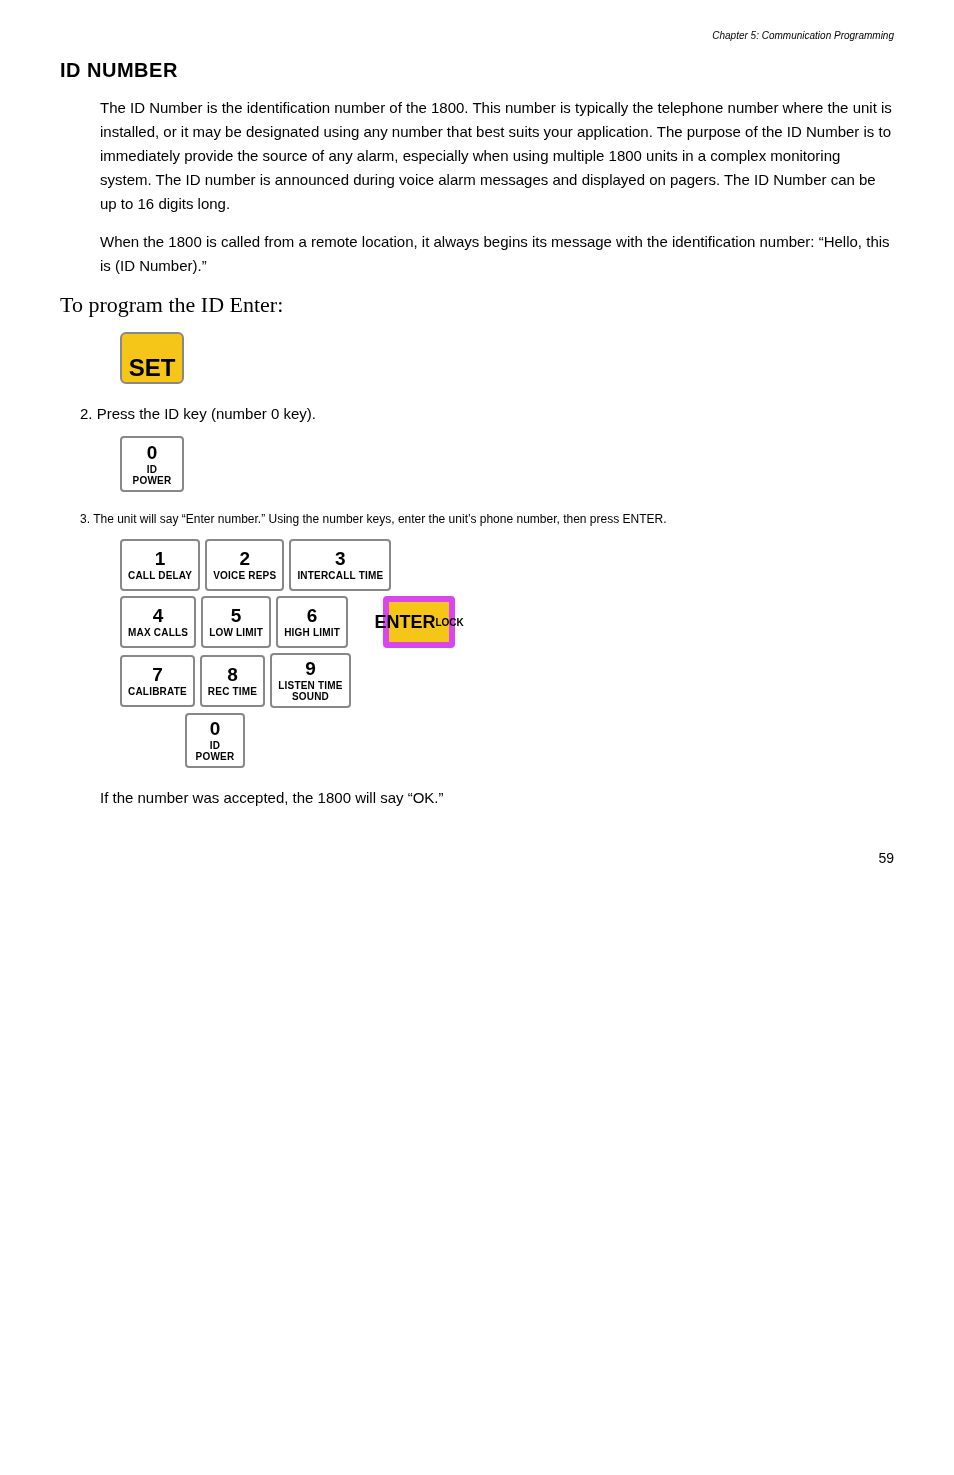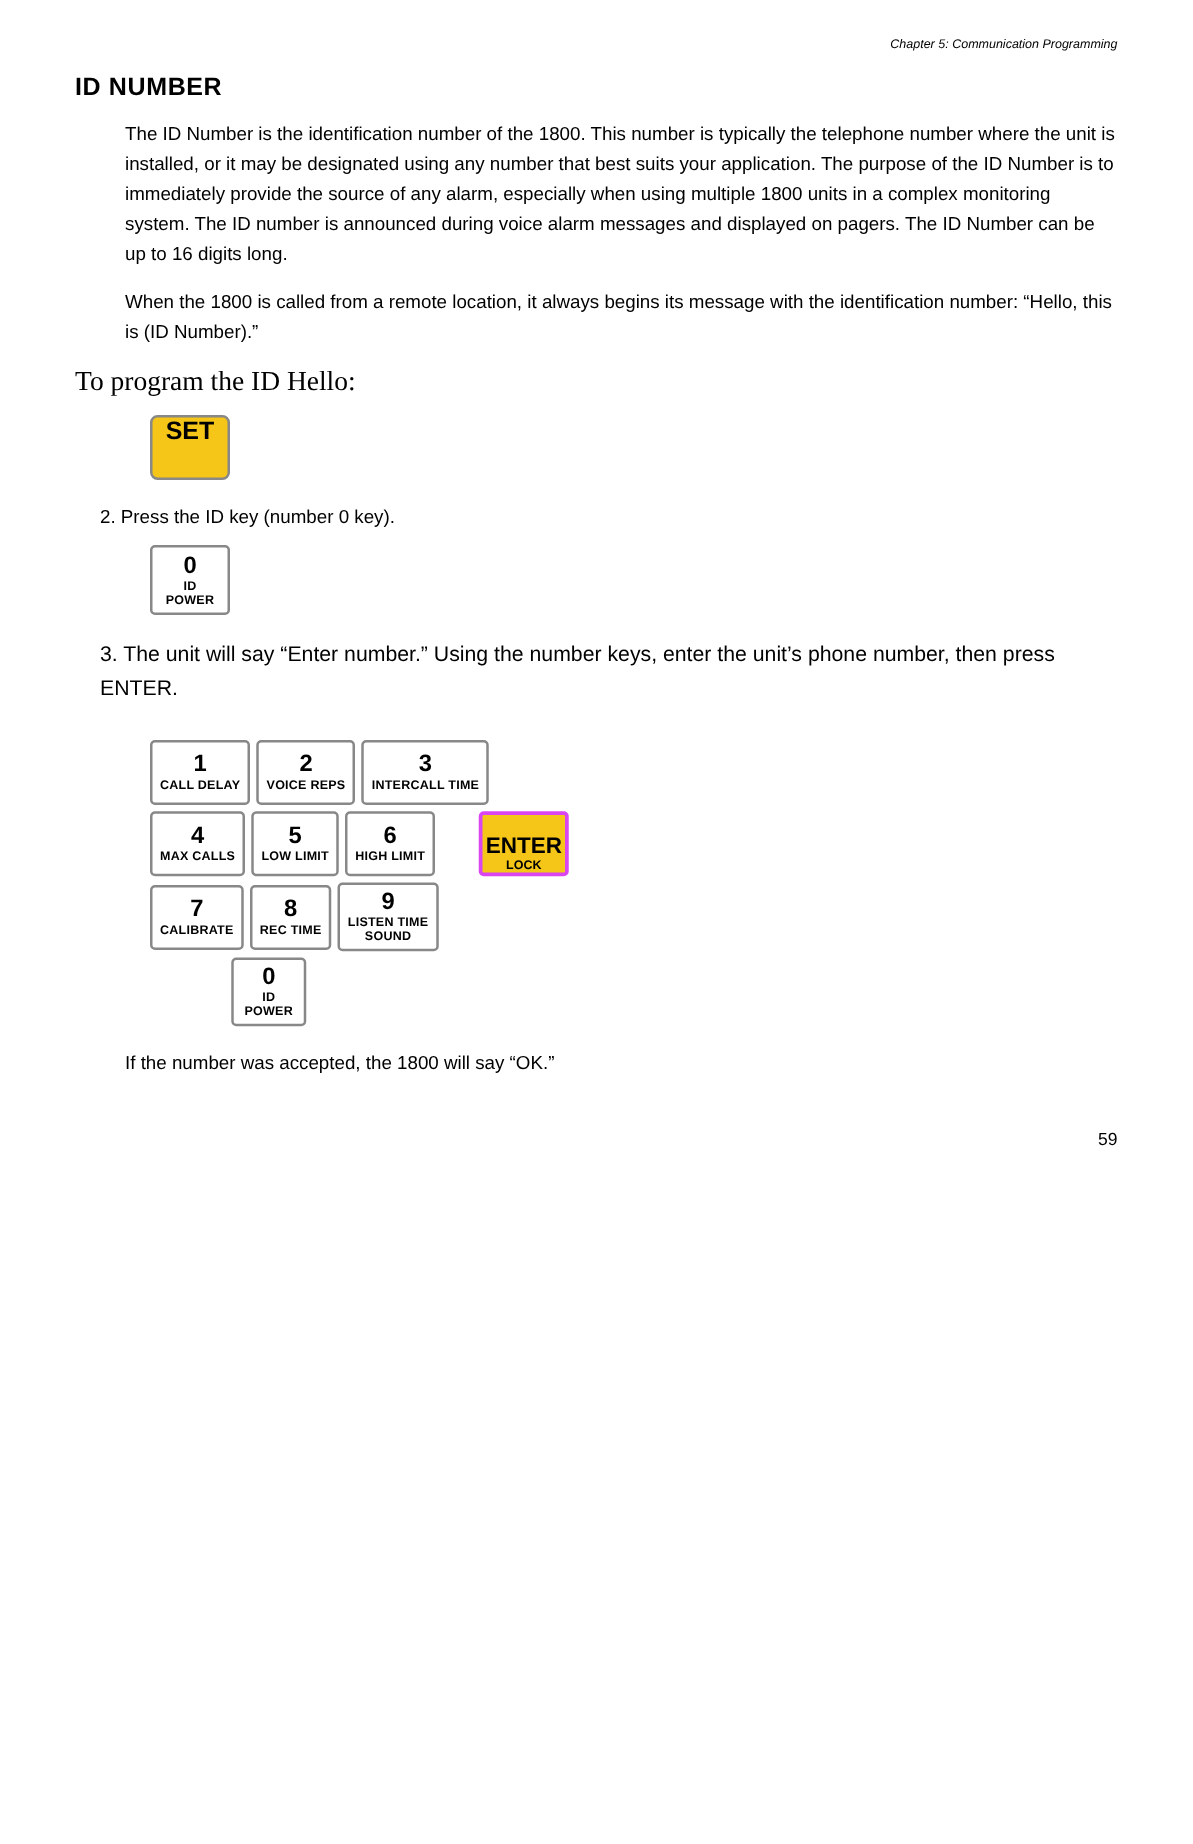--- a/index.html
+++ b/index.html
@@ -47,24 +47,24 @@
     .step-block {
       margin-bottom: 18px;
     }
     .set-key {
       width: 64px;
       height: 52px;
       background: #f5c518;
       border: 2px solid #888;
       border-radius: 6px;
       display: flex;
-      align-items: flex-start;
+      align-items: flex-end;
       justify-content: center;
       font-weight: 900;
-      font-size: 20px;
+      font-size: 24px;
       color: #000;
       margin-left: 60px;
       margin-top: 8px;
       margin-bottom: 18px;
     }
     .num-key {
       display: inline-flex;
       flex-direction: column;
       align-items: center;
       justify-content: center;
@@ -100,24 +100,24 @@
       flex-direction: column;
       gap: 5px;
     }
     .keypad-row {
       display: flex;
       gap: 5px;
       align-items: center;
     }
     .enter-key {
       display: flex;
-      flex-direction: column;
+      flex-direction: row;
       align-items: center;
-      justify-content: flex-end;
-      border: 3px solid #d946ef;
+      justify-content: center;
+      border: 6px solid #d946ef;
       border-radius: 4px;
       background: #f5c518;
       width: 72px;
       height: 52px;
       margin-left: 30px;
     }
     .enter-key .enter-big {
       font-size: 18px;
       font-weight: 900;
       color: #000;
@@ -128,23 +128,23 @@
       color: #000;
     }
     .page-number {
       text-align: right;
       margin-top: 40px;
       font-size: 14px;
       color: #000;
     }
     .step3-text {
       margin-left: 20px;
-      margin-bottom: 28px;
+      margin-bottom: 10px;
       line-height: 1.6;
-      font-size: 17px;
+      font-size: 12px;
     }
   </style>
 </head>
 <body>
 
 <div class="header-line">
   <span>Chapter 5: Communication Programming</span>
 </div>
 
 <div class="section-title">
@@ -153,21 +153,21 @@
 
 <div class="body-text">
   <span>The ID Number is the identification number of the 1800. This number is typically the telephone number where the unit is installed, or it may be designated using any number that best suits your application. The purpose of the ID Number is to immediately provide the source of any alarm, especially when using multiple 1800 units in a complex monitoring system. The ID number is announced during voice alarm messages and displayed on pagers. The ID Number can be up to 16 digits long.</span>
 </div>
 
 <div class="body-text">
   <span>When the 1800 is called from a remote location, it always begins its message with the identification number: “Hello, this is (ID Number).”</span>
 </div>
 
 <div class="sub-heading">
-  <span>To program the ID Hello:</span>
+  <span>To program the ID Enter:</span>
 </div>
 
 <div class="step-block">
   <div class="set-key">
     <span>SET</span>
   </div>
 </div>
 
 <div class="step-block">
   <div class="step">

